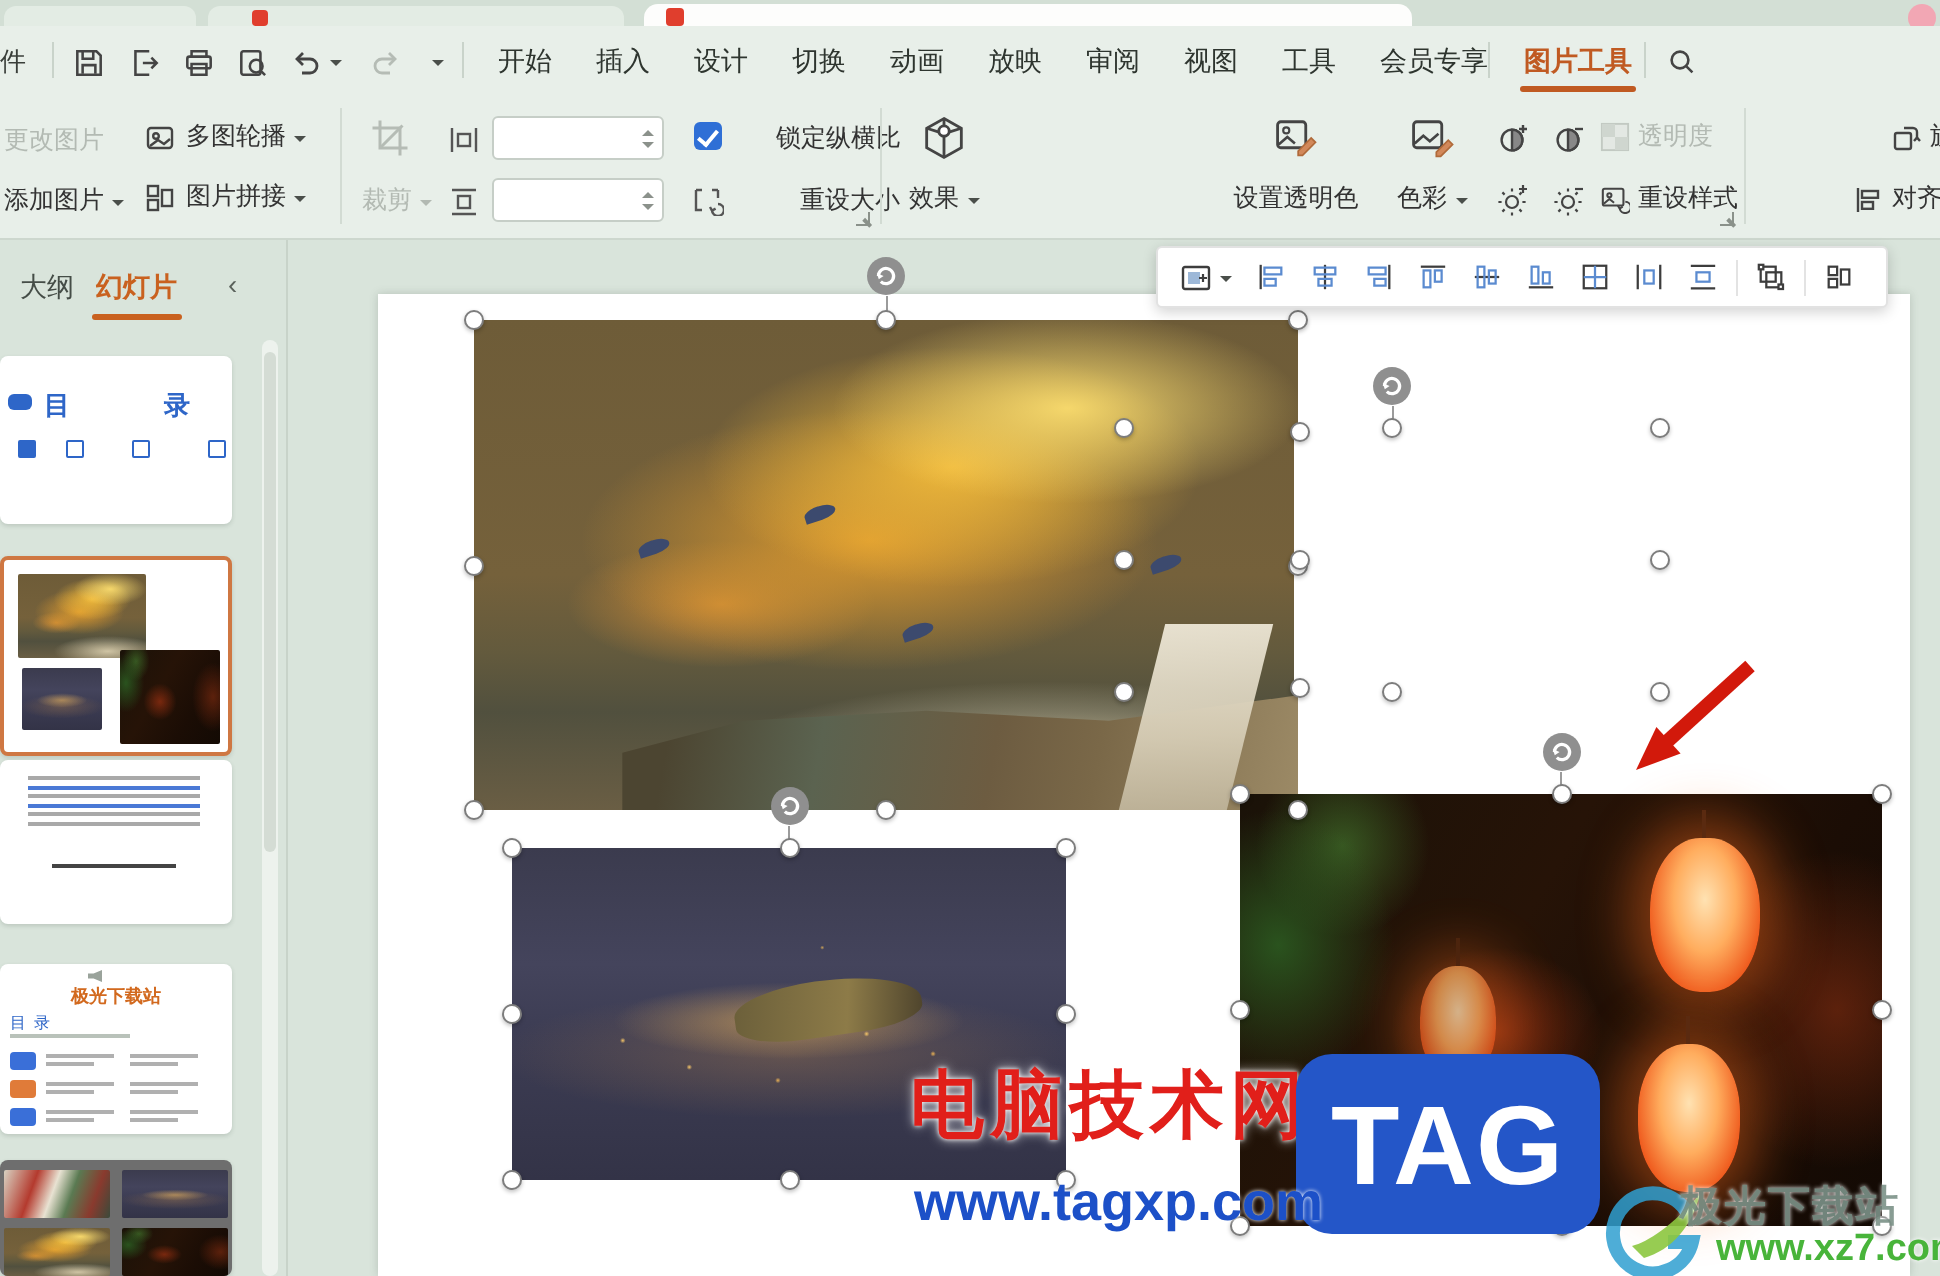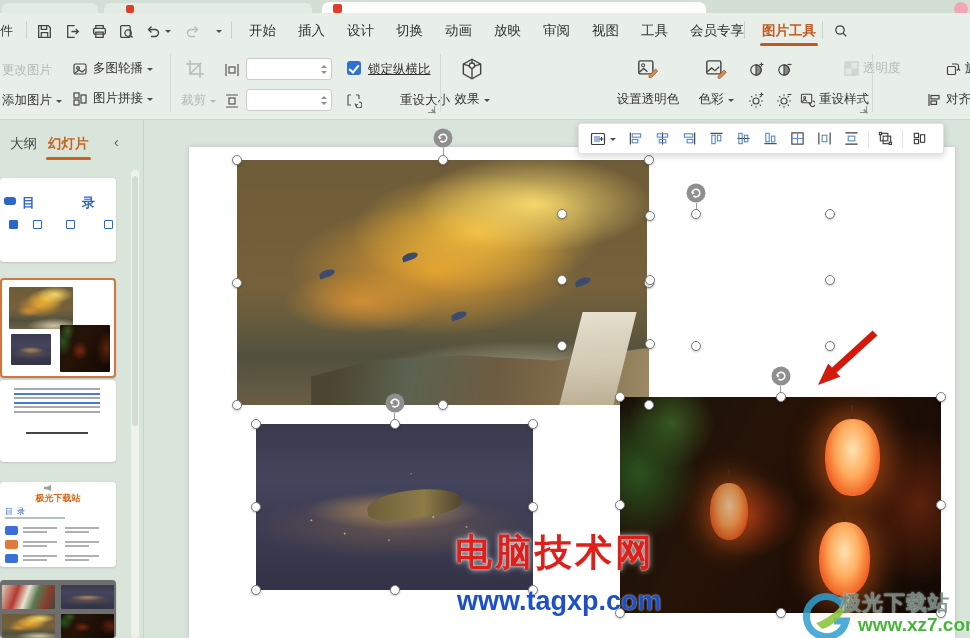--- a/index.html
+++ b/index.html
@@ -308,21 +308,21 @@
         </div>
       </div>
     <div class="spin" style="left:246px;top:41px;">
         <div class="ud">
           <i class="u"></i>
           <i class="d"></i>
         </div>
       </div>
 
     <div class="chk" style="left:347px;top:13px;"></div>
-    <div class="rtxt" style="left:368px;top:13px;text-decoration:underline;">锁定纵横比</div>
+    <div class="rtxt" style="left:388px;top:13px;">锁定纵横比</div>
     <div class="mi" style="left:343px;top:41px;">
       <svg width="16" height="16" viewBox="0 0 16 16" fill="none" stroke="#555" stroke-width="1.2">
           <path d="M2 3h3M2 3v10h3M13 3h-3M13 3v4"></path>
           <path d="M13 10a3 3 0 1 1-3 3"></path>
           <path d="M9 11.5l1 1.8 1.8-1"></path>
         </svg>
     </div>
     <div class="rtxt" style="left:360px;top:44px;margin-left:40px;">重设大小</div>
     <div class="expand" style="left:428px;top:58px;"></div>
     <div class="rdiv" style="left:440px;"></div>
@@ -368,21 +368,21 @@
           <path d="M13.5 2.5v4M11.5 4.5h4"></path>
         </svg>
     </div>
     <div class="mi" style="left:774px;top:10px;">
       <svg width="18" height="18" viewBox="0 0 18 18" fill="none" stroke="#444" stroke-width="1.2">
           <circle cx="8" cy="10" r="5.2"></circle>
           <path d="M8 4.8v10.4A5.2 5.2 0 0 0 8 4.8z" fill="#888"></path>
           <path d="M11.5 4.5h4"></path>
         </svg>
     </div>
-    <div class="rtxt disabled" style="left:844px;top:12px;">
+    <div class="rtxt disabled" style="left:800px;top:12px;">
       <svg width="15" height="15" viewBox="0 0 16 16" style="margin-right:4px">
           <rect x="1" y="1" width="14" height="14" fill="#e3e8e3" stroke="#c2c9c2"></rect>
           <rect x="1" y="1" width="7" height="7" fill="#cfd6cf"></rect>
           <rect x="8" y="8" width="7" height="7" fill="#cfd6cf"></rect>
         </svg>
       <span>透明度</span>
     </div>
     <div class="mi" style="left:746px;top:41px;">
       <svg width="18" height="18" viewBox="0 0 18 18" fill="none" stroke="#444" stroke-width="1.1">
           <circle cx="8" cy="10" r="3"></circle>
@@ -715,20 +715,23 @@
         </svg>
     </div>
   </div>
 
   <svg class="arrow-svg" width="90" height="70" viewBox="0 0 90 70">
     <line x1="75" y1="8" x2="30" y2="49" stroke="#d2190b" stroke-width="7"></line>
     <polygon points="18,60 28.2,38.5 40.3,51.8" fill="#d2190b"></polygon>
   </svg>
 
   <div class="wm-red">电脑技术网</div>
+  <div class="tag-badge">
+      <span>TAG</span>
+    </div>
   <div class="wm-url">www.tagxp.com</div>
 
   <div class="wm-corner">
     <svg width="58" height="52" viewBox="0 0 58 52" style="position:absolute;left:0;top:4px;">
       <path d="M44 20a20 20 0 1 0 2 14h-12" fill="none" stroke="#2f9fd0" stroke-width="7" opacity=".85"></path>
       <path d="M16 36c8-2 20-10 34-26-4 16-14 28-28 32z" fill="#8cc63f" opacity=".9"></path>
     </svg>
     <span class="site">极光下载站</span>
     <span class="url">www.xz7.com</span>
   </div>

